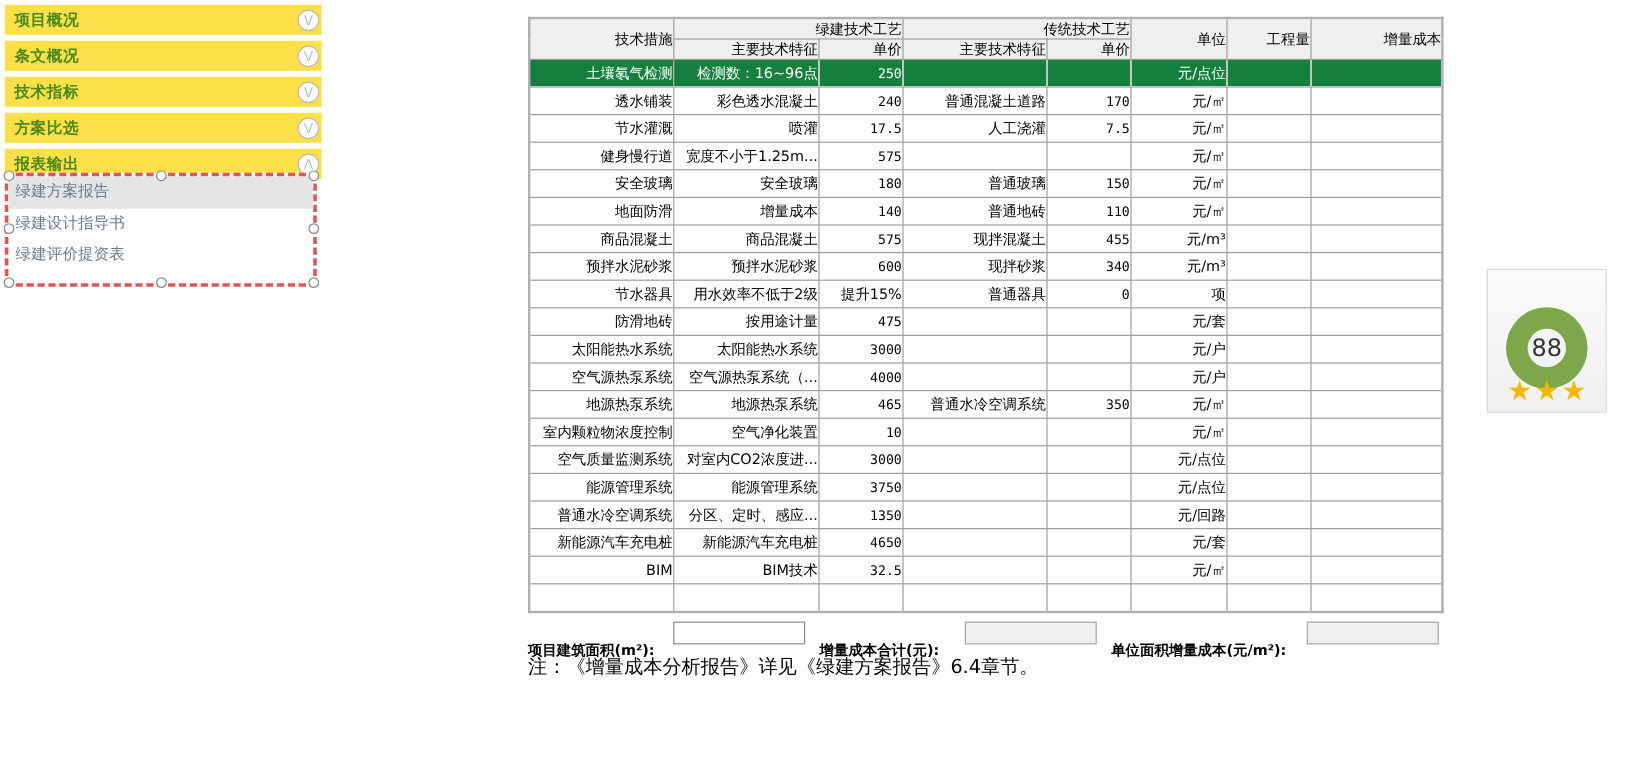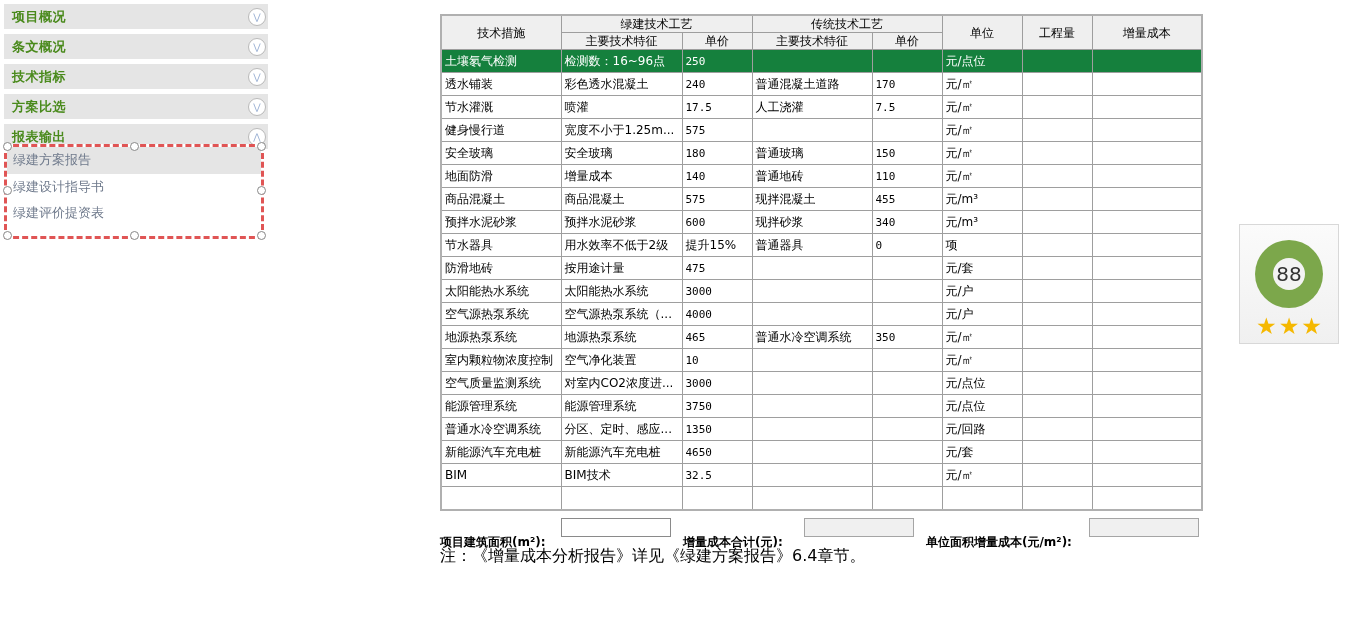--- a/index.html
+++ b/index.html
@@ -1,58 +1,58 @@
 <!DOCTYPE html>
 <html><head>
 <meta charset="utf-8">
 <style>
   html, body { margin:0; padding:0; background:#ffffff; }
   body { width:1366px; height:634px; position:relative; overflow:hidden;
          font-family:"DejaVu Sans","Liberation Sans",sans-serif; color:#000; }
 
   
   .sidebar { position:absolute; left:4px; top:4px; width:264px; }
-  .acc-head { position:relative; height:25px; margin-bottom:5px; background:#e5e5e5;
+  .acc-head { position:relative; height:25px; margin-bottom:5px; background:#fde047;
               cursor:pointer; }
   .acc-head .label { position:absolute; left:8px; top:4px; font-size:13px; font-weight:bold;
                      color:#4a8a1c; letter-spacing:0.5px; }
   .acc-head .chev { position:absolute; right:2px; top:4px; width:16px; height:16px;
                     border:1px solid #b9b9b9; border-radius:50%; background:#fff;
                     font-size:9px; color:#9bb1d4; text-align:center; line-height:16px; }
   .submenu { position:absolute; left:4px; top:144px; width:254px; height:89px;
              border:3px dashed #e05555; background:#fff; box-sizing:content-box; }
   .submenu .item { height:26.5px; line-height:26px; padding-left:6px; font-size:13px;
                    color:#6f7a8c; cursor:pointer; }
   .submenu .item.active { background:#e5e5e5; }
   .handle { position:absolute; width:7px; height:7px; border-radius:50%; background:#fff;
             border:1px solid #888; }
 
   
-  .grid-wrap { position:absolute; left:440px; top:14px; width:760px; }
+  .grid-wrap { position:absolute; left:440px; top:14px; width:760px;text-align:right; }
   table.grid { border-collapse:collapse; width:761px; table-layout:fixed;
                border:2px solid #b0b0b0; font-size:12px; }
   table.grid th { background:#efefef; font-weight:normal; font-size:12px; color:#000;
                   border:1px solid #9e9e9e; padding:0; height:16px; line-height:16px; }
   table.grid td { border:1px solid #9e9e9e; height:22px; padding:0 0 0 3px; white-space:nowrap;
                   overflow:hidden; font-size:12px; }
   table.grid td.num { font-family:"DejaVu Sans Mono","Liberation Mono",monospace; font-size:11px; }
   table.grid tr.selected td { background:#15803d; color:#fff; }
 
   
   .footer { position:absolute; left:440px; top:518px; width:770px; font-size:12px; }
   .footer .lbl { position:absolute; top:16px; white-space:nowrap;font-weight:bold; }
   .footer .inp { position:absolute; top:0; height:19px; border:1px solid #8a8a8a;
                  background:#fff; box-sizing:border-box; }
   .footer .inp.ro { background:#f0f0f0; border-color:#a5a5a5; }
   .note { position:absolute; left:440px; top:546px; font-size:16px; white-space:nowrap; }
 
   
   .score { position:absolute; left:1239px; top:224px; width:98px; height:118px;
            border:1px solid #d8d8d8; background:linear-gradient(#fbfbfb,#f0f0f0); }
-  .ring { position:absolute; left:15px; top:15px; width:68px; height:68px; border-radius:50%;
+  .ring { position:absolute; left:15px; top:31px; width:68px; height:68px; border-radius:50%;
           background:#7ca74b; }
   .ring .inner { position:absolute; left:18px; top:18px; width:32px; height:32px;
                  border-radius:50%; background:#f3f3f3; text-align:center; line-height:32px;
                  font-size:20px; color:#333; }
   .stars { position:absolute; left:8px; top:88px; width:84px; font-size:23px;
            color:#f5b800; letter-spacing:2px; text-align:center; }
 </style>
 </head>
 <body>
 

